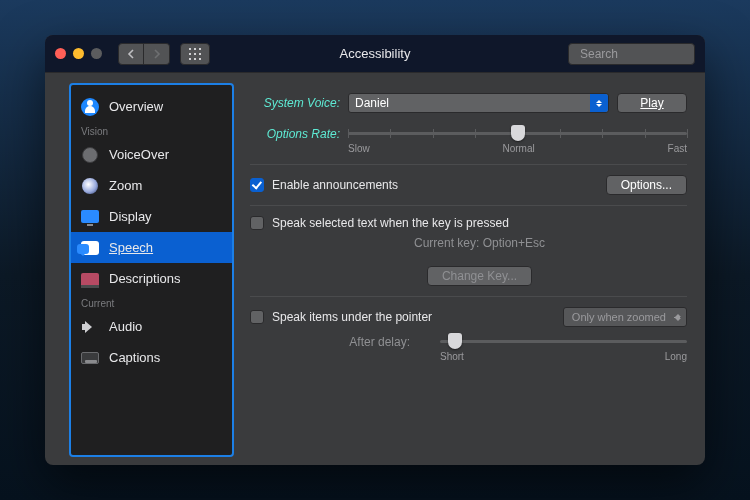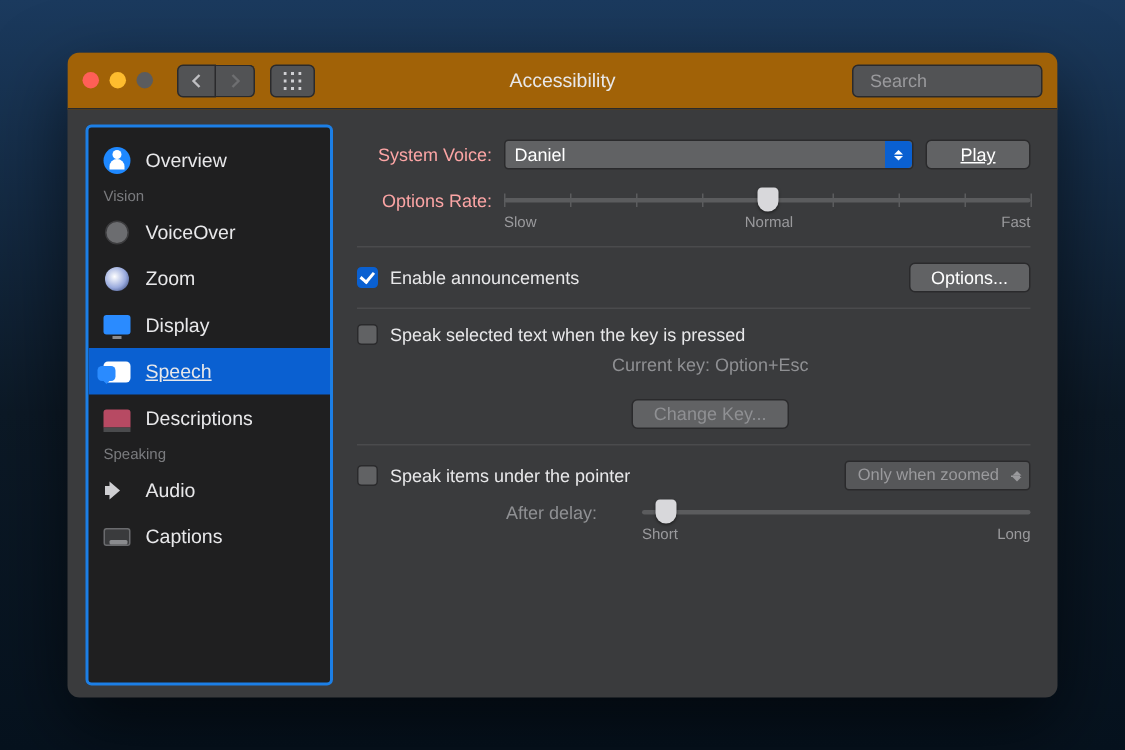--- a/index.html
+++ b/index.html
@@ -12,21 +12,21 @@
   .window {
     width: 660px; height: 430px;
     background: #3a3b3d;
     border-radius: 8px;
     box-shadow: 0 20px 50px rgba(0,0,0,.55);
     display: flex; flex-direction: column;
     overflow: hidden;
   }
   
   .titlebar {
-    height: 38px; background: #a16207;
+    height: 38px; background: #0f172a;
     border-bottom: 1px solid #2a2a2c;
     display: flex; align-items: center;
     padding: 0 10px;
     position: relative;
   }
   .traffic { display: flex; gap: 7px; }
   .tl { width: 11px; height: 11px; border-radius: 50%; }
   .tl.red { background:#ff5f57; } .tl.yel{background:#febc2e;} .tl.gray{background:#5b5c5e;}
   .nav { display:flex; gap:0; margin-left:16px; }
   .navbtn {
@@ -48,21 +48,21 @@
     background:#525355; border:1px solid #2a2a2c; border-radius:4px;
     display:flex; align-items:center; padding:0 6px; gap:5px;
   }
   .search input{
     flex:1; background:transparent; border:none; outline:none;
     color:#cfcfd2; font-size:12px;
   }
   .search input::placeholder{color:#9a9a9d;}
   .mag{width:11px;height:11px;}
   
-  .body { flex:1; display:flex; padding:10px 12px 8px 12px; gap:10px; min-height:0;}
+  .body { flex:1; display:flex; padding:10px 12px 8px 24px; gap:10px; min-height:0;}
   .sidebar {
     width:165px; background:#1f1f20;
     border:2px solid #1c7fe6; border-radius:4px;
     padding:6px 0; overflow:hidden;
   }
   .side-item{
     height:31px; display:flex; align-items:center; gap:10px;
     padding:0 10px; color:#e8e8ea; font-size:13px;
   }
   .side-item.sel{ background:#0a60d1;text-decoration:underline; }
@@ -86,21 +86,21 @@
   .desc-ic{width:18px;height:12px;background:#b74a63;border-radius:2px 2px 0 0;position:relative;}
   .desc-ic::after{content:"";position:absolute;left:0;bottom:-3px;width:18px;height:3px;background:#4a4b4d;}
   .audio-ic{width:16px;height:16px;position:relative;}
   .audio-ic::before{content:"";position:absolute;left:0;top:5px;width:5px;height:6px;background:#cfcfd2;}
   .audio-ic::after{content:"";position:absolute;left:3px;top:2px;width:0;height:0;border:6px solid transparent;border-left:7px solid #cfcfd2;}
   .cap-ic{width:18px;height:12px;background:#3a3b3d;border:1px solid #6a6b6e;border-radius:2px;position:relative;}
   .cap-ic::after{content:"";position:absolute;left:3px;top:7px;width:12px;height:3px;background:#8a8b8e;border-radius:1px;}
   
   .main{ flex:1; color:#e8e8ea; font-size:12px; padding:4px 6px 0 6px; position:relative; }
   .row{ display:flex; align-items:center; gap:8px; }
-  .label{ color:#fca5a5; }
+  .label{ color:#5eead4;font-style:italic; }
   .select{
     flex:1; height:20px; background:#616264; border:1px solid #2a2a2c;
     border-radius:3px; display:flex; align-items:center; padding:0 6px;
     position:relative; color:#fff; font-size:12px;
   }
   .select .arrows{
     position:absolute; right:0; top:0; bottom:0; width:18px;
     background:#0a60d1; border-radius:0 3px 3px 0;
     display:flex; flex-direction:column; align-items:center; justify-content:center; gap:0;
   }
@@ -232,21 +232,21 @@
             <span class="speech-ic"></span>
           </span>
         <span>Speech</span>
       </div>
       <div class="side-item">
         <span class="side-icon">
             <span class="desc-ic"></span>
           </span>
         <span>Descriptions</span>
       </div>
-      <div class="side-head">Speaking</div>
+      <div class="side-head">Current</div>
       <div class="side-item">
         <span class="side-icon">
             <span class="audio-ic"></span>
           </span>
         <span>Audio</span>
       </div>
       <div class="side-item">
         <span class="side-icon">
             <span class="cap-ic"></span>
           </span>

